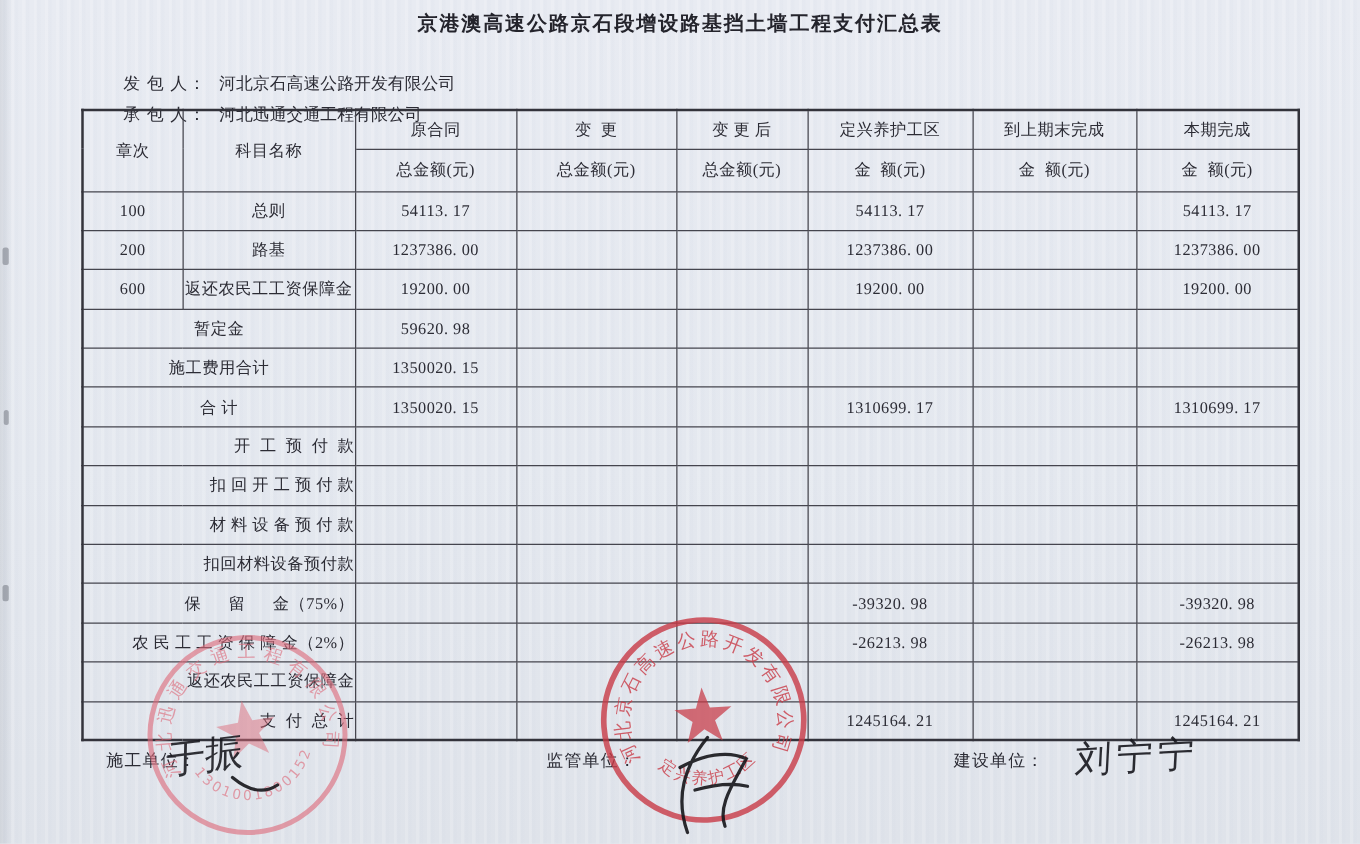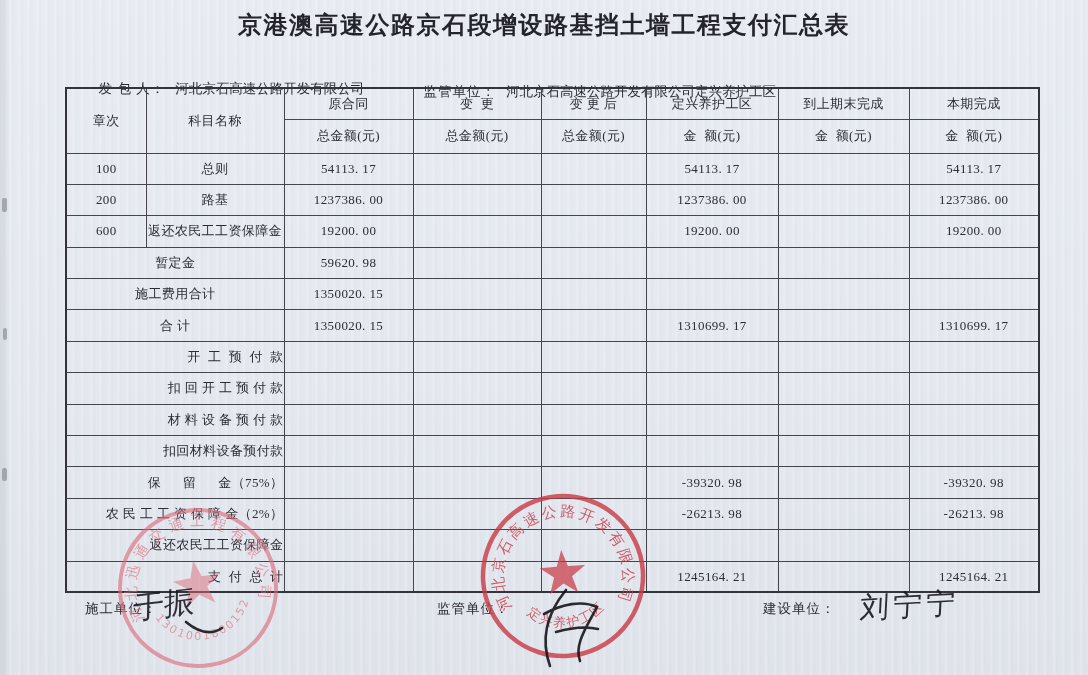--- a/index.html
+++ b/index.html
@@ -13,21 +13,21 @@
     background:
       repeating-linear-gradient(90deg, rgba(255,255,255,.16) 0 2px, rgba(205,212,226,.10) 3px 5px, rgba(255,255,255,0) 6px 9px),
       linear-gradient(180deg,#e8ebf2 0%,#e4e8ef 55%,#dfe3ea 100%);
   }
   .edge-shadow{position:absolute;left:0;top:0;bottom:0;width:10px;
     background:linear-gradient(90deg,rgba(120,128,140,.18),rgba(120,128,140,0));}
   .speck{position:absolute;background:#6b6f7a;border-radius:2px;opacity:.5;}
 
   .title{
     position:absolute;top:9px;left:0;width:100%;text-align:center;
-    font-size:24px;font-weight:bold;letter-spacing:1.5px;color:#24242c;margin:0;
+    font-size:16px;font-weight:bold;letter-spacing:1.5px;color:#24242c;margin:0;
   }
   .info{position:absolute;font-size:13.5px;color:#2b2b34;white-space:pre;}
   .lbl{letter-spacing:1px;}
   .val{margin-left:10px;}
 
   table.doc{
     position:absolute;left:65px;top:87px;width:973px;
     border-collapse:collapse;table-layout:fixed;
     border:2px solid #33333b;
     z-index:1;
@@ -59,25 +59,25 @@
 <body>
 
 <div class="page">
   <div class="edge-shadow"></div>
   <div class="speck" style="left:2px;top:198px;width:5px;height:14px;"></div>
   <div class="speck" style="left:3px;top:328px;width:4px;height:12px;"></div>
   <div class="speck" style="left:2px;top:468px;width:5px;height:13px;"></div>
 
   <h1 class="title">京港澳高速公路京石段增设路基挡土墙工程支付汇总表</h1>
 
-  <div class="info" style="left:85px;top:64px;">
+  <div class="info" style="left:85px;top:42px;">
     <span class="lbl">发 包 人：</span><span class="val">河北京石高速公路开发有限公司</span>
   </div>
-  <div class="info" style="left:410px;top:67px;">
-    <span class="lbl">监管单位：</span><span class="val">河北京石高速公路开发有限公司定兴养护工区</span>
+  <div class="info" style="left:85px;top:67px;">
+    <span class="lbl">承 包 人：</span><span class="val">河北迅通交通工程有限公司</span>
   </div>
 
   <table class="doc">
     <colgroup>
       <col style="width:80px">
         <col style="width:138px">
         <col style="width:129px">
         <col style="width:128px">
       <col style="width:105px">
         <col style="width:132px">

